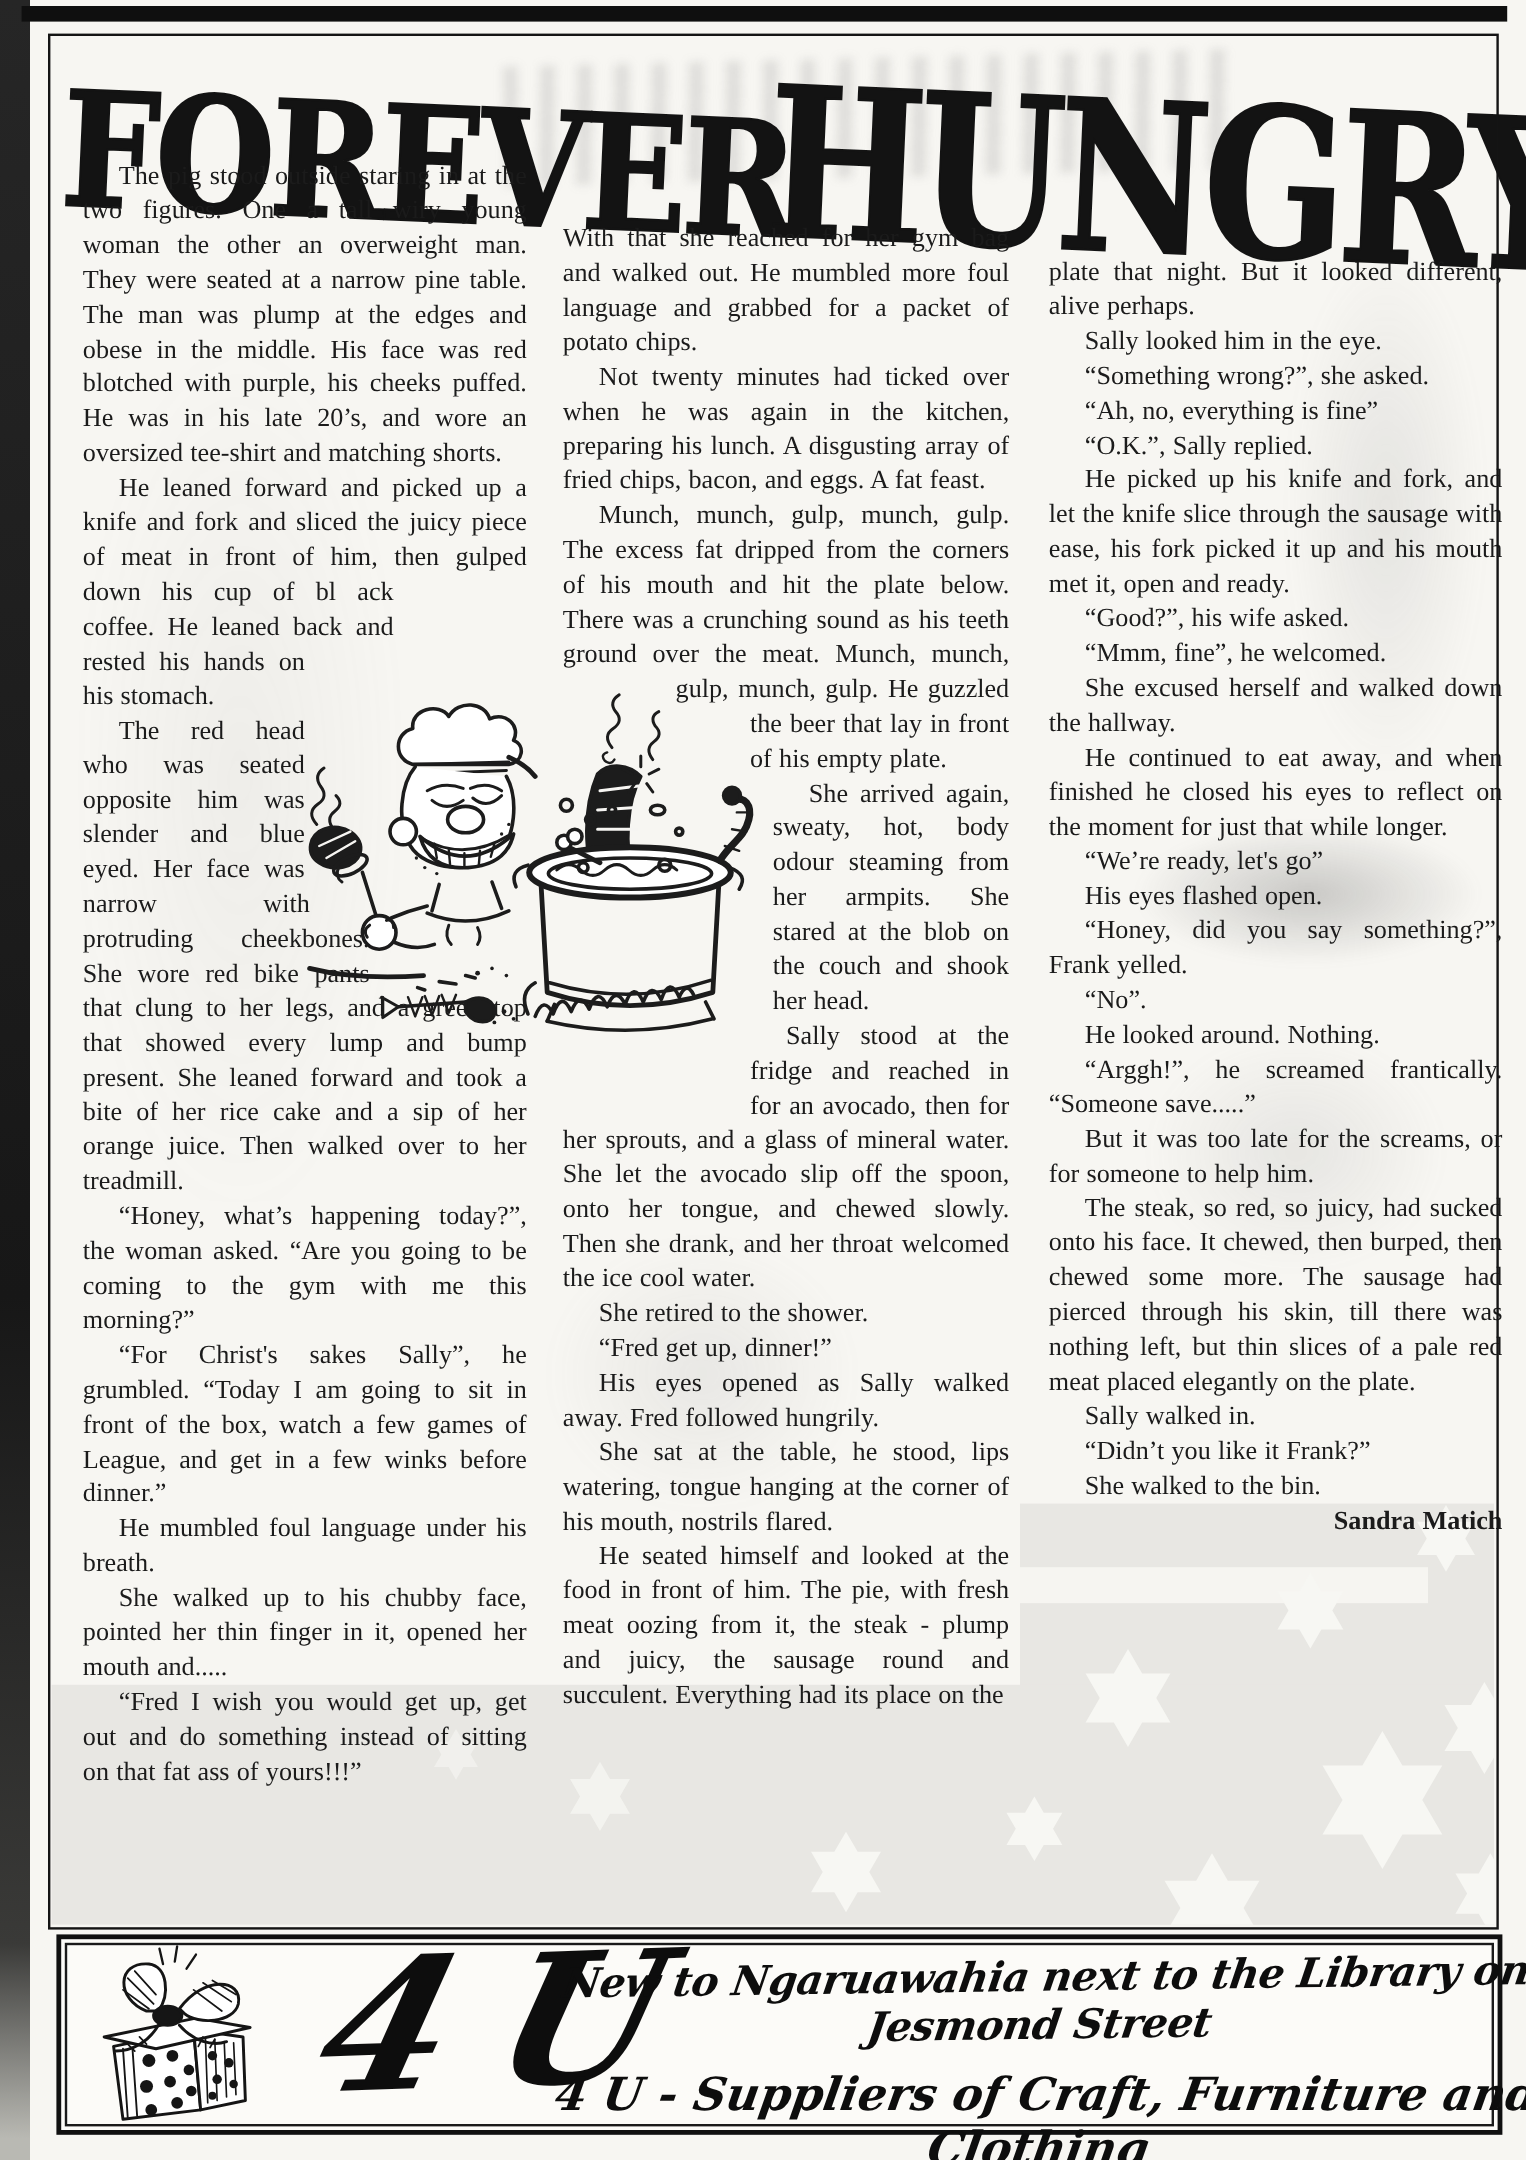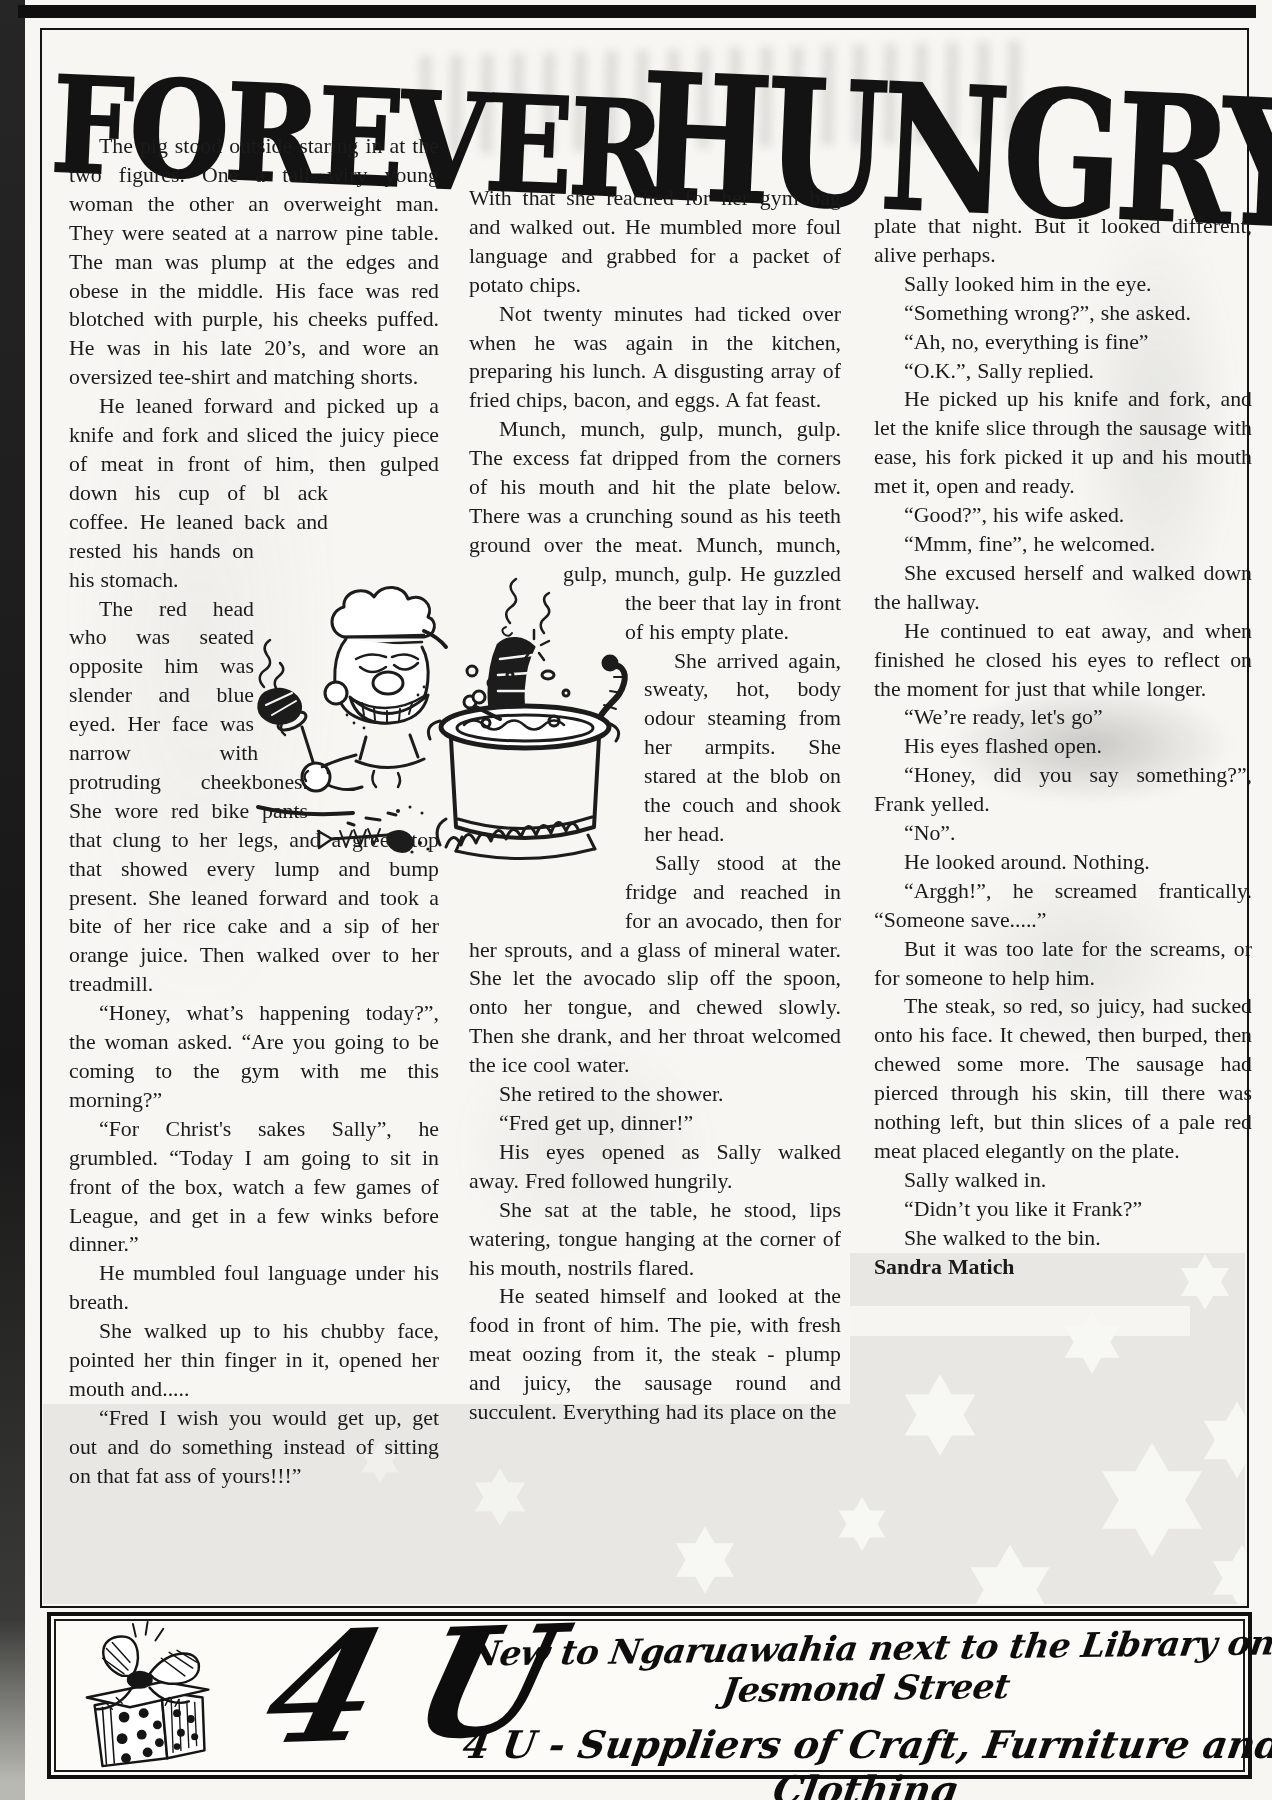--- a/index.html
+++ b/index.html
@@ -42,21 +42,21 @@
   #headline .w2{position:absolute;left:596px;top:-22px;font-size:170px;letter-spacing:-7px;
     transform:scale(0.82,1.02);transform-origin:0 0;}
   
   .col{position:absolute;z-index:3;font-size:21.8px;line-height:28.9px;
     text-align:justify;overflow:hidden;word-spacing:0.6px;}
   #col-1{left:69px;top:132px;width:370px;height:1466px;}
   #col-2{left:469px;top:184px;width:372px;height:1414px;}
   #col-3{left:874px;top:212px;width:378px;height:1250px;}
   .col p{margin:0;padding:0;}
   .col p.ind{text-indent:30px;}
-  .col p.bold{font-weight:bold;text-align:left;}
+  .col p.bold{font-weight:bold;text-align:right;}
   
   #wrap-spacer-1{float:right;width:235px;height:665px;
     shape-outside:polygon(235px 0px,235px 665px,112px 665px,112px 600px,58px 600px,58px 432px,132px 432px,132px 372px,235px 372px);
     shape-margin:8px;}
   #wrap-spacer-2{float:left;width:175px;height:735px;
     shape-outside:polygon(0px 0px,0px 735px,148px 735px,148px 640px,170px 640px,170px 490px,148px 490px,148px 430px,86px 430px,86px 400px,0px 400px);
     shape-margin:8px;}
   #cartoon{position:absolute;left:248px;top:575px;width:420px;height:295px;z-index:4;}
   
   #ad-banner{position:absolute;left:47px;top:1612px;width:1205px;height:167px;

